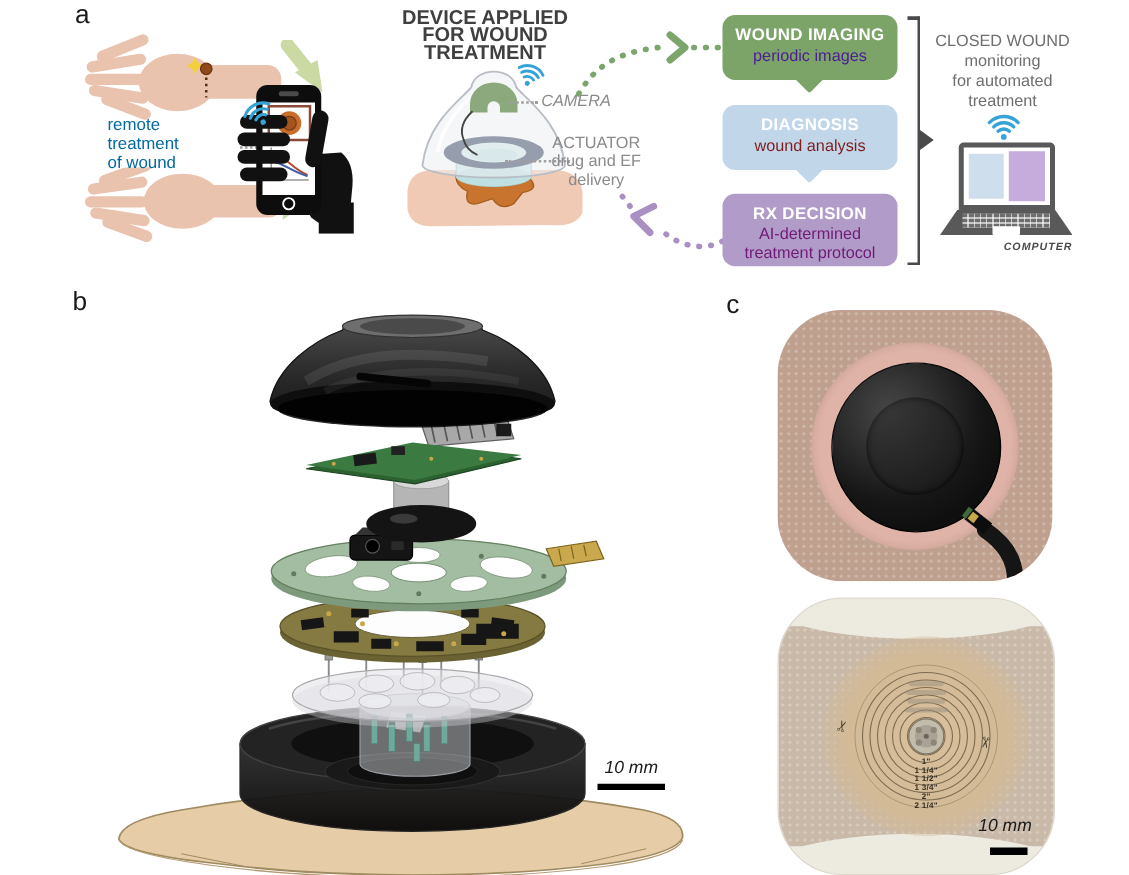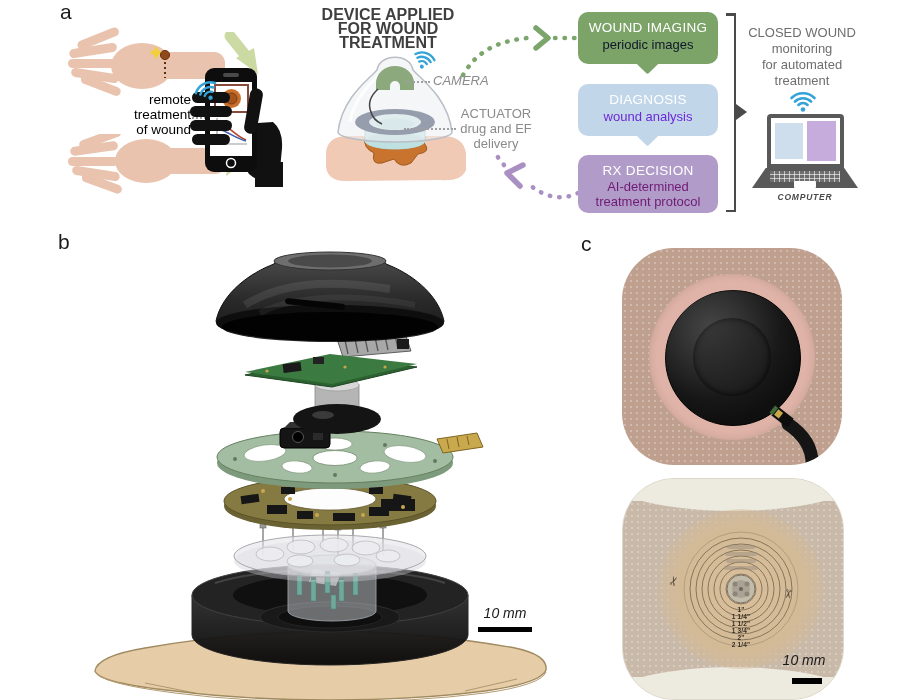--- a/index.html
+++ b/index.html
@@ -1,24 +1,24 @@
 <!DOCTYPE html>
 <html><head>
 <meta charset="utf-8">
 <style>
   html,body{margin:0;padding:0;background:#fff;}
   #fig{position:relative;width:903px;height:700px;background:#fff;overflow:hidden;
        font-family:"Liberation Sans",sans-serif;color:#333;}
   .abs{position:absolute;}
   .panel-label{font-size:21px;font-weight:500;color:#1a1a1a;}
-  .gray-caption{color:#000000;font-size:13.5px;line-height:15px;text-align:right;}
+  .gray-caption{color:#0369a1;font-size:13.5px;line-height:15px;text-align:left;}
   .small-caption{color:#8a8a8a;font-size:13px;line-height:15px;}
   .leader{height:0;border-top:2px dotted #9f9f9f;}
   .flow-box{position:absolute;left:578px;width:140px;border-radius:10px;text-align:center;}
-  .flow-title{font-size:13.5px;font-weight:400;color:#fff;letter-spacing:.3px;}
+  .flow-title{font-size:13.5px;font-weight:700;color:#fff;letter-spacing:.3px;}
   .flow-sub{font-size:13px;line-height:14.5px;}
   .tail{position:absolute;width:17px;height:17px;transform:rotate(45deg);border-radius:2px;}
   .scalebar-text{font-size:14px;color:#1a1a1a;text-align:center;font-style:italic;}
   .scalebar{background:#000;}
   .photo{overflow:hidden;}
   .dotted-tex{background-image:radial-gradient(circle,rgba(255,255,255,.28) 1px,rgba(0,0,0,0) 1.4px);
               background-size:6px 6px;}
   .cut-sizes span{display:block;font-size:6.5px;line-height:7px;color:#332e26;font-weight:700;letter-spacing:.2px;}
   .blur-line{position:absolute;background:#9a8f7d;opacity:.5;border-radius:2px;height:3.5px;}
 </style>
@@ -129,47 +129,47 @@
       <path d="M8 13 A6 6 0 0 1 16 13"></path>
         <path d="M5 10 A10 10 0 0 1 19 10"></path>
         <path d="M2 7 A14 14 0 0 1 22 7"></path>
     </g>
       <circle cx="12" cy="17" r="2" fill="#35a3d8"></circle>
   </svg>
 
   <div class="abs leader" style="left:406px;top:81px;width:24px;"></div>
   <div class="abs small-caption" style="left:433px;top:73px;font-style:italic;">CAMERA</div>
   <div class="abs leader" style="left:404px;top:128px;width:52px;"></div>
-  <div class="abs small-caption" style="left:455px;top:106px;width:82px;text-align:center;">
+  <div class="abs small-caption" style="left:436px;top:106px;width:82px;text-align:center;">
     <span style="display:block">ACTUATOR</span>
     <span style="display:block">drug and EF</span>
     <span style="display:block">delivery</span>
   </div>
 
   <svg class="abs" style="left:455px;top:20px;" width="126" height="62">
     <path d="M8 55 C20 35 36 22 72 18" stroke="#7ba56b" stroke-width="4.5" fill="none" stroke-linecap="round" stroke-dasharray="0.5 9"></path>
     <polyline points="81,8 93,18 81,28" stroke="#7ba56b" stroke-width="5.5" fill="none" stroke-linecap="round" stroke-linejoin="round"></polyline>
     <path d="M100 18 L124 18" stroke="#7ba56b" stroke-width="4.5" fill="none" stroke-linecap="round" stroke-dasharray="0.5 9"></path>
   </svg>
 
   <svg class="abs" style="left:490px;top:145px;" width="95" height="60">
     <path d="M88 48 C72 56 54 52 40 40" stroke="#a98fc2" stroke-width="4.5" fill="none" stroke-linecap="round" stroke-dasharray="0.5 9"></path>
     <polyline points="33,20 17,28 30,41" stroke="#a98fc2" stroke-width="5.5" fill="none" stroke-linecap="round" stroke-linejoin="round"></polyline>
     <path d="M14 20 L7 11" stroke="#a98fc2" stroke-width="4.5" fill="none" stroke-linecap="round" stroke-dasharray="0.5 9"></path>
   </svg>
 
   <div class="flow-box" style="top:12px;height:52px;background:#7ca368;">
     <div class="tail" style="background:#7ca368;left:61px;bottom:-7px;"></div>
     <div class="flow-title" style="margin-top:8px;">WOUND IMAGING</div>
-    <div class="flow-sub" style="color:#0f172a;margin-top:3px;">periodic images</div>
+    <div class="flow-sub" style="color:#4c1d95;margin-top:3px;">periodic images</div>
   </div>
   <div class="flow-box" style="top:84px;height:52px;background:#c2d6ea;">
     <div class="tail" style="background:#c2d6ea;left:61px;bottom:-7px;"></div>
     <div class="flow-title" style="margin-top:8px;">DIAGNOSIS</div>
-    <div class="flow-sub" style="color:#6d28d9;margin-top:3px;">wound analysis</div>
+    <div class="flow-sub" style="color:#7f1d1d;margin-top:3px;">wound analysis</div>
   </div>
   <div class="flow-box" style="top:155px;height:58px;background:#b19cc9;">
     <div class="flow-title" style="margin-top:8px;">RX DECISION</div>
     <div class="flow-sub" style="color:#701a75;margin-top:2px;">
       <span style="display:block">AI-determined</span>
       <span style="display:block">treatment protocol</span>
     </div>
   </div>
 
   <div class="abs" style="left:726px;top:13px;width:9px;height:2.5px;background:#4a4a4a;"></div>
@@ -198,21 +198,21 @@
       <div class="abs" style="left:4px;top:4px;width:69px;height:46px;background:#fff;">
         <div class="abs" style="left:4px;top:5px;width:28px;height:36px;background:#cfdeed;"></div>
         <div class="abs" style="left:36px;top:3px;width:29px;height:40px;background:#c6abdd;"></div>
       </div>
     </div>
     <div class="abs" style="left:0;top:54px;width:106px;height:20px;background:#595959;clip-path:polygon(13% 0,87% 0,100% 100%,0 100%);">
       <div class="abs" style="left:18px;top:3px;width:70px;height:11px;background:repeating-linear-gradient(90deg,rgba(255,255,255,0) 0 4px,rgba(255,255,255,.6) 4px 5px),repeating-linear-gradient(0deg,rgba(255,255,255,0) 0 3px,rgba(255,255,255,.6) 3px 4px),#6e6e6e;"></div>
       <div class="abs" style="left:42px;top:13px;width:22px;height:7px;background:#fff;border-radius:1px;"></div>
     </div>
   </div>
-  <div class="abs" style="left:752px;top:192px;width:106px;text-align:center;font-size:8.5px;font-style:italic;font-weight:700;letter-spacing:.8px;color:#4a4a4a;">COMPUTER</div>
+  <div class="abs" style="left:752px;top:192px;width:106px;text-align:right;font-size:8.5px;font-style:italic;font-weight:700;letter-spacing:.8px;color:#4a4a4a;">COMPUTER</div>
 
   <div class="abs panel-label" style="left:58px;top:230px;">b</div>
 
   <svg class="abs" style="left:85px;top:243px;" width="480" height="457" viewBox="0 0 480 457">
     <defs>
       <linearGradient id="gDome" x1="0" y1="0" x2="0" y2="1">
         <stop offset="0" stop-color="#474747"></stop>
           <stop offset=".55" stop-color="#232323"></stop>
           <stop offset="1" stop-color="#0e0e0e"></stop>
       </linearGradient>

